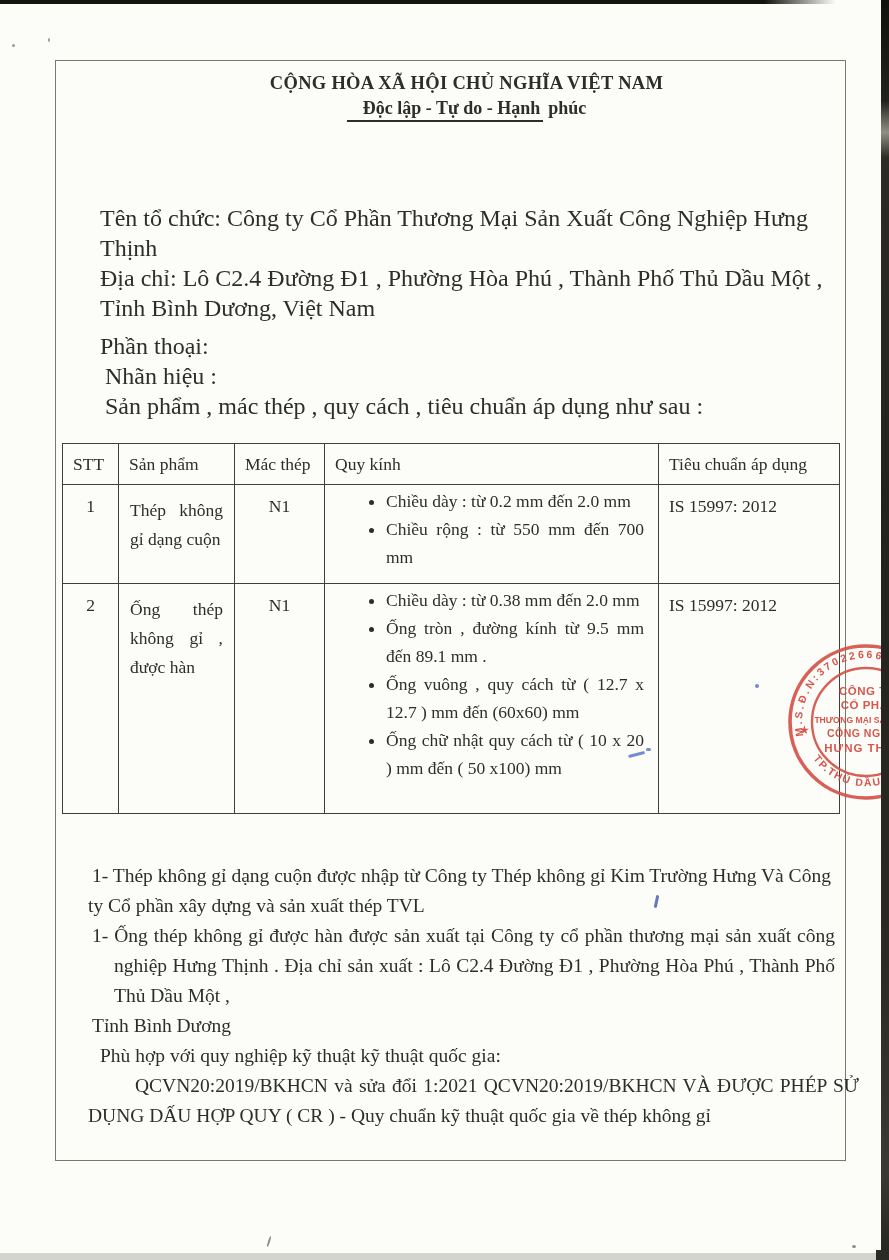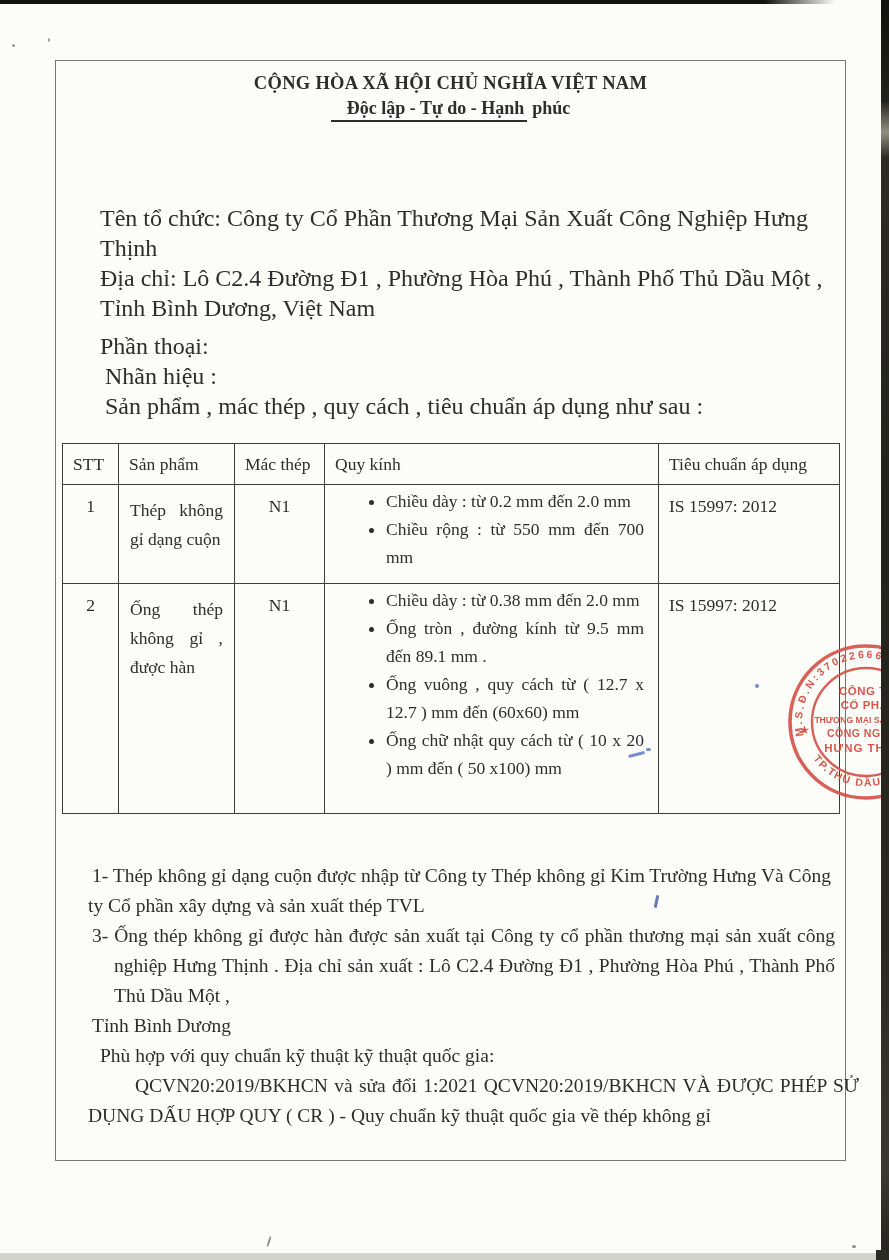--- a/index.html
+++ b/index.html
@@ -17,21 +17,21 @@
   .scan-bottom{position:absolute;bottom:0;left:0;width:100%;height:7px;background:#d4d4ce;z-index:29;}
   .scan-corner{position:absolute;bottom:0;right:0;width:13px;height:10px;background:#2b2b26;z-index:31;}
   .speck{position:absolute;background:#9a9a92;border-radius:50%;z-index:2;}
   .pen-mark{position:absolute;z-index:6;border-radius:2px;}
 
   
   .frame{position:absolute;left:55px;top:60px;width:789px;height:1099px;
     border:1.5px solid #78786f;}
 
   
-  .hdr{position:absolute;top:12px;left:0;width:100%;text-align:center;}
+  .hdr{position:absolute;top:12px;left:16px;width:100%;text-align:center;}
   .nat{font-size:18.5px;font-weight:bold;letter-spacing:.3px;}
   .motto{margin-top:4px;font-size:18px;font-weight:bold;}
   .motto-u{border-bottom:2px solid #2d2d2d;padding:0 3px 2px 16px;}
   .motto-tail{padding-left:5px;}
   .title-block{position:absolute;top:86px;left:0;width:100%;text-align:center;}
   .doc-title{font-size:25px;font-weight:bold;letter-spacing:.6px;}
   .doc-no{margin-top:9px;font-size:19px;}
 
   
   .info{position:absolute;top:142px;left:44px;width:746px;font-size:24px;line-height:30px;}
@@ -149,23 +149,23 @@
               <li>Ống chữ nhật quy cách từ ( 10 x 20 ) mm đến ( 50 x100) mm</li>
             </ul>
           </td>
           <td class="c-tc">IS 15997: 2012</td>
         </tr>
       </tbody>
   </table>
 
   <div class="notes">
     <p class="n1">1- Thép không gỉ dạng cuộn được nhập từ Công ty Thép không gỉ Kim Trường Hưng Và Công ty Cổ phần xây dựng và sản xuất thép TVL</p>
-    <p class="n2">3- Ống thép không gỉ được hàn được sản xuất tại Công ty cổ phần thương mại sản xuất công nghiệp Hưng Thịnh . Địa chỉ sản xuất : Lô C2.4 Đường Đ1 , Phường Hòa Phú , Thành Phố Thủ Dầu Một ,</p>
+    <p class="n2">1- Ống thép không gỉ được hàn được sản xuất tại Công ty cổ phần thương mại sản xuất công nghiệp Hưng Thịnh . Địa chỉ sản xuất : Lô C2.4 Đường Đ1 , Phường Hòa Phú , Thành Phố Thủ Dầu Một ,</p>
     <p class="n-tinh">Tỉnh Bình Dương</p>
-    <p class="n-phu">Phù hợp với quy chuẩn kỹ thuật kỹ thuật quốc gia:</p>
+    <p class="n-phu">Phù hợp với quy nghiệp kỹ thuật kỹ thuật quốc gia:</p>
     <p class="n-qcvn">QCVN20:2019/BKHCN và sửa đổi 1:2021 QCVN20:2019/BKHCN VÀ ĐƯỢC PHÉP SỬ DỤNG DẤU HỢP QUY ( CR ) -  Quy chuẩn kỹ thuật quốc gia về thép không gỉ</p>
   </div>
 
 </div>
 
 <svg class="stamp" viewBox="-88 -88 176 176">
   <circle class="ring" cx="0" cy="0" r="76" stroke-width="3.6"></circle>
   <circle class="ring" cx="0" cy="0" r="54" stroke-width="2.4"></circle>
   <defs>
     <path id="arcTop" d="M -58 27 A 64 64 0 1 1 58 27"></path>

